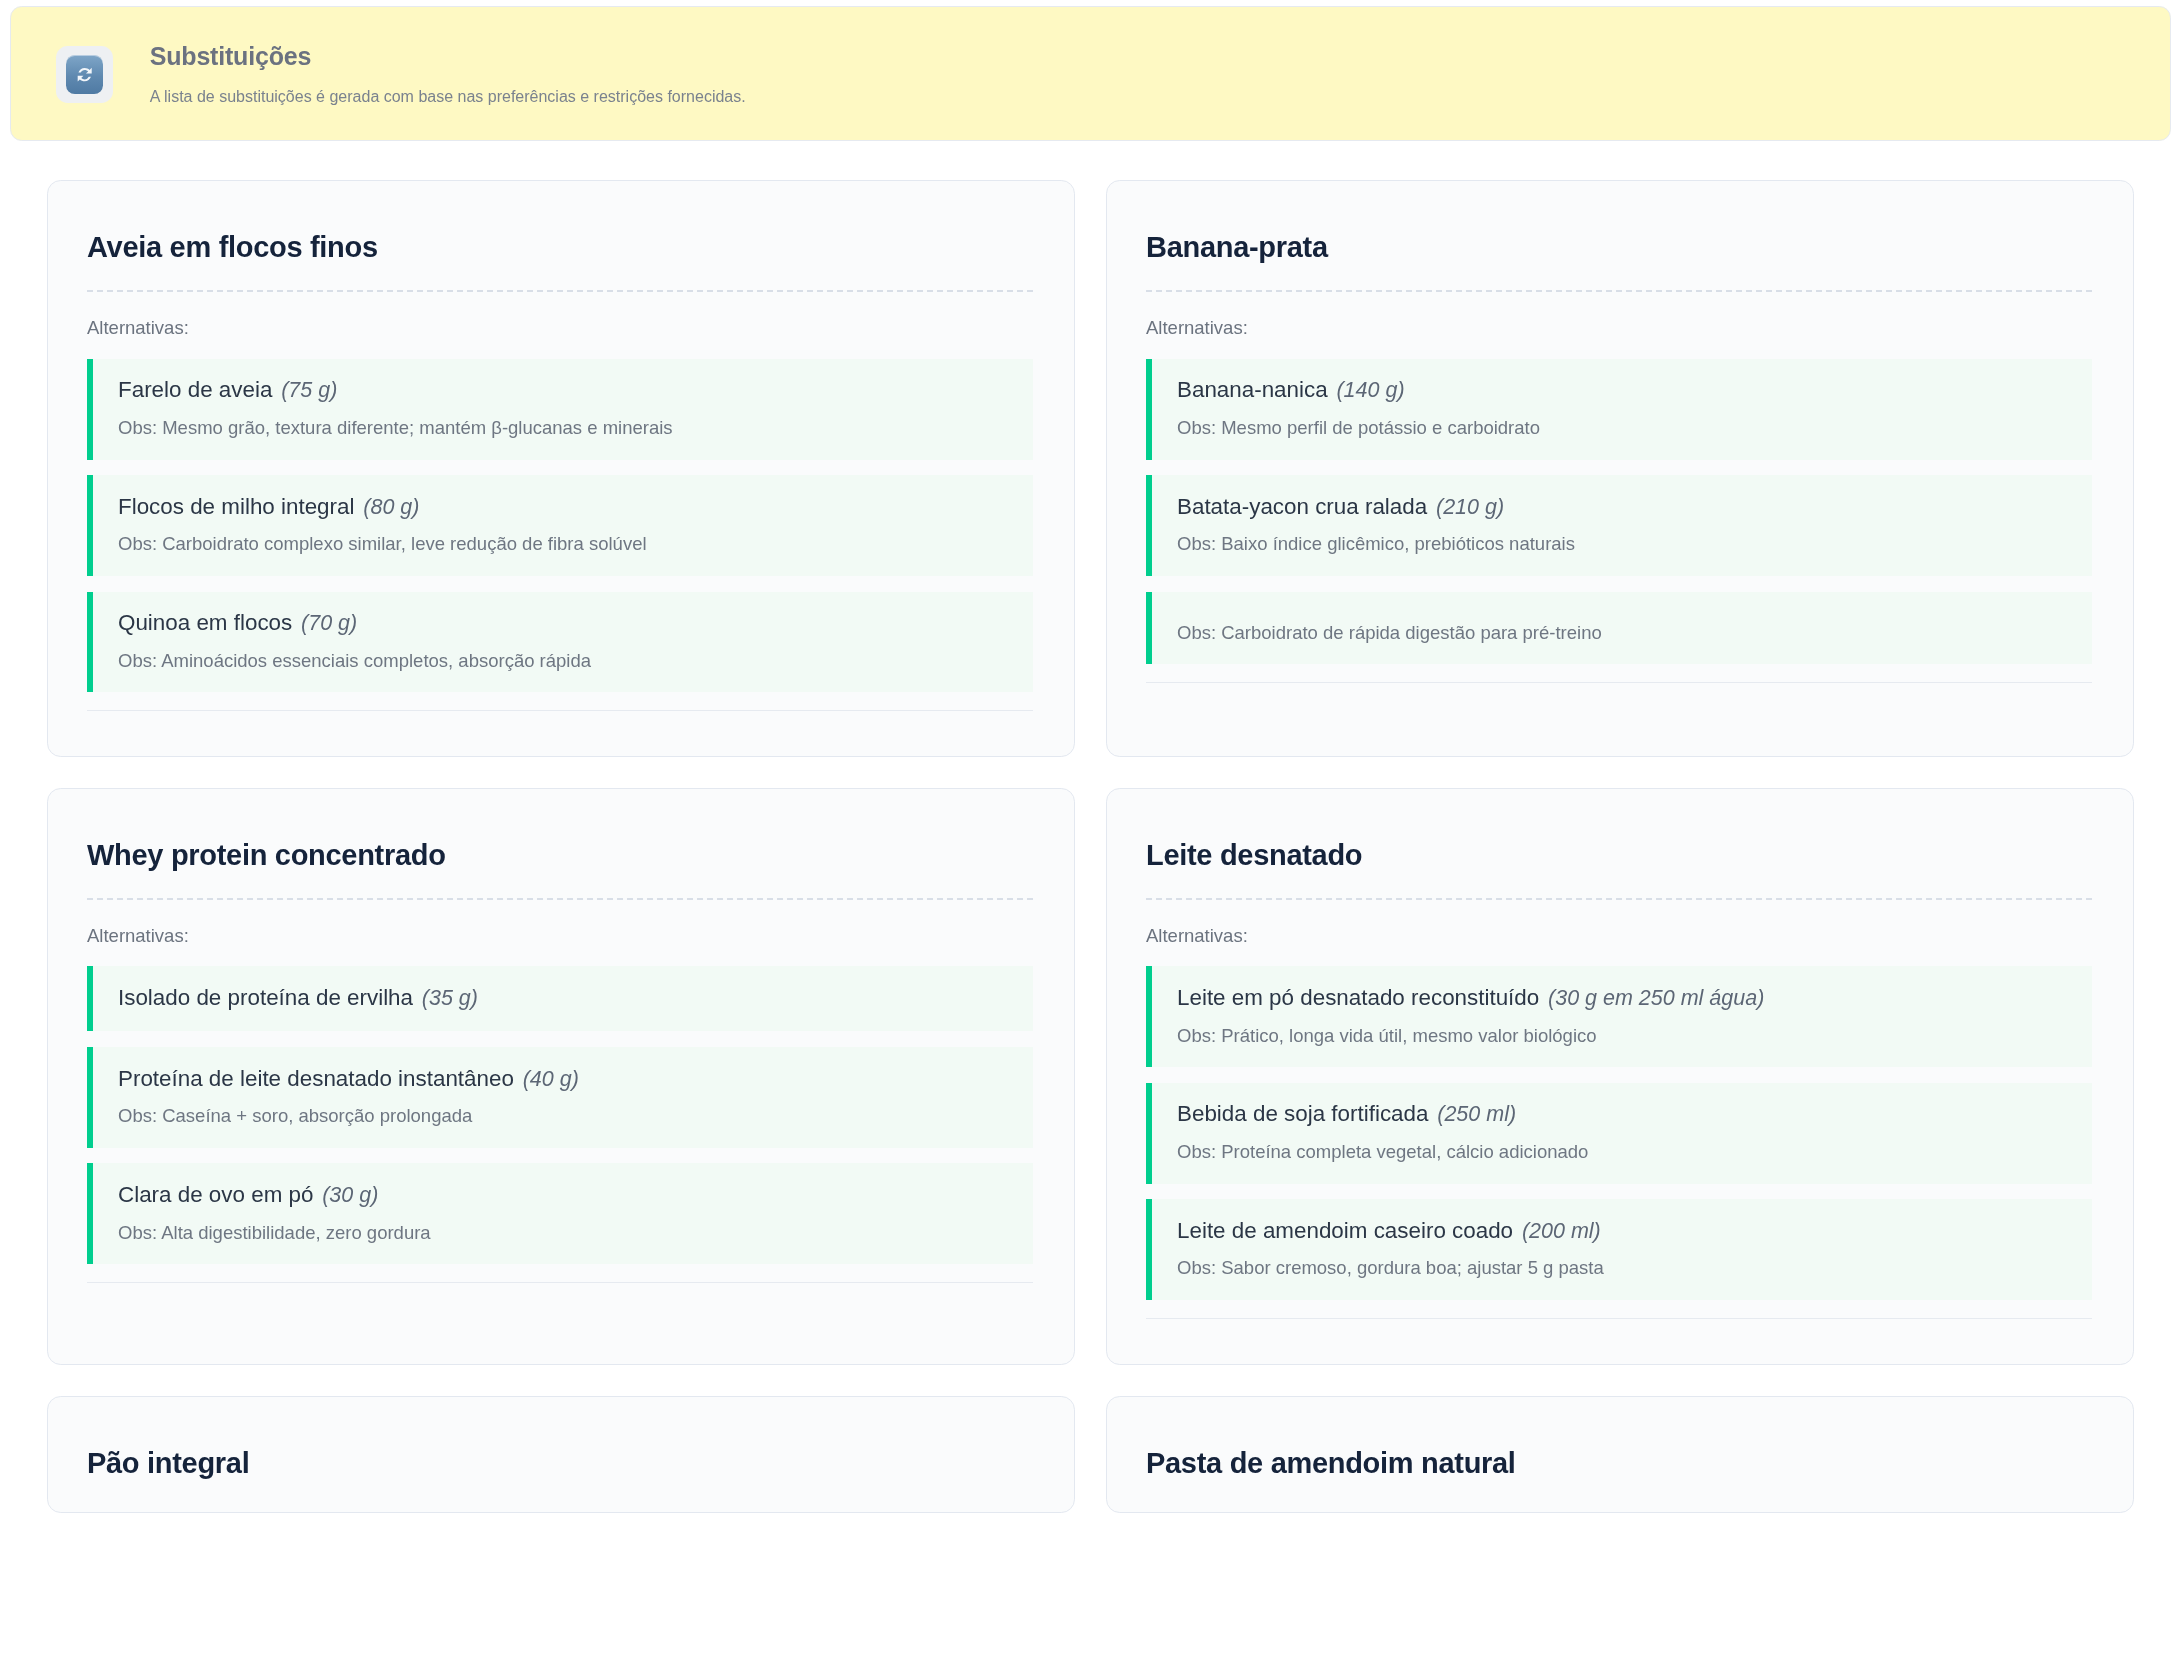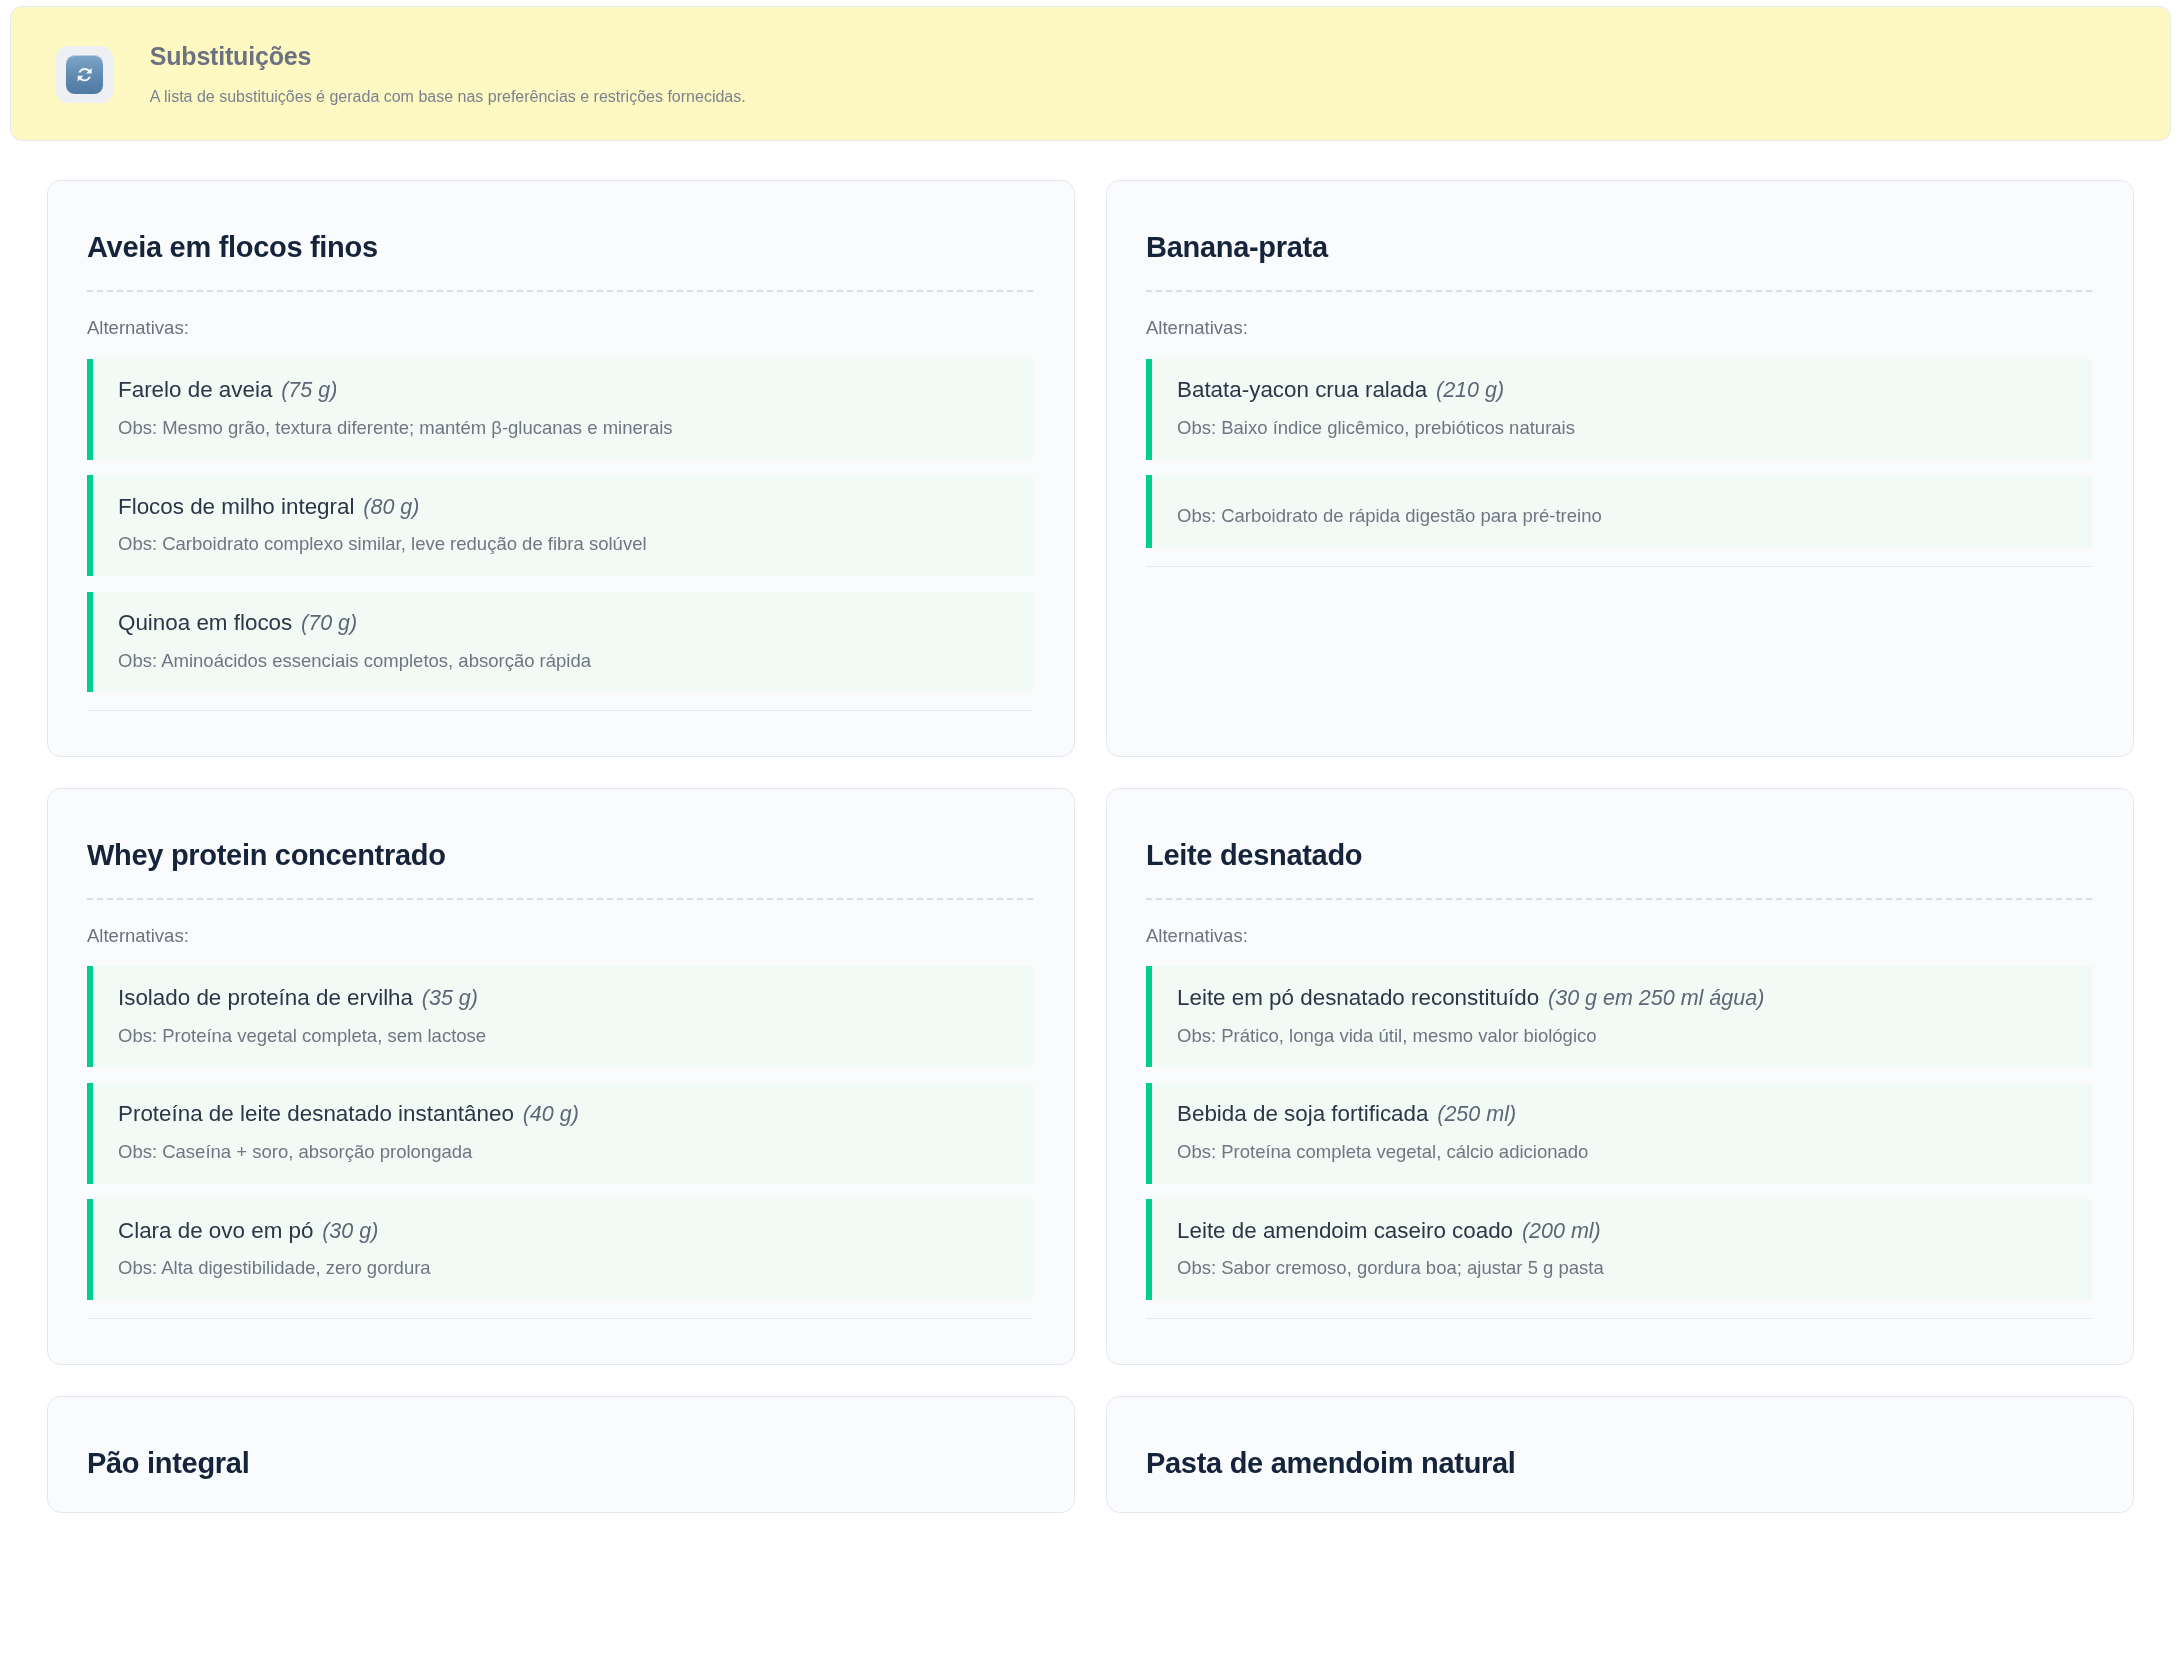--- a/index.html
+++ b/index.html
@@ -205,41 +205,46 @@
       <hr class="card-footer-rule">
     </div>
 
     <div class="card">
       <div class="card-title">Banana-prata</div>
       <hr class="card-divider">
       <div class="alt-label">Alternativas:</div>
       <ul class="alt-list">
         <li class="alt-item">
           <div class="alt-line1">
+            <span>Banana-nanica</span><span class="alt-qty">(140 g)</span>
+          </div>
+          <div class="alt-obs">Obs: Mesmo perfil de potássio e carboidrato</div>
+        </li>
+        <li class="alt-item">
+          <div class="alt-line1">
             <span>Batata-yacon crua ralada</span><span class="alt-qty">(210 g)</span>
           </div>
           <div class="alt-obs">Obs: Baixo índice glicêmico, prebióticos naturais</div>
         </li>
         <li class="alt-item">
           <div class="alt-obs">Obs: Carboidrato de rápida digestão para pré-treino</div>
         </li>
       </ul>
       <hr class="card-footer-rule">
     </div>
 
     <div class="card">
       <div class="card-title">Whey protein concentrado</div>
       <hr class="card-divider">
       <div class="alt-label">Alternativas:</div>
       <ul class="alt-list">
         <li class="alt-item">
           <div class="alt-line1">
             <span>Isolado de proteína de ervilha</span><span class="alt-qty">(35 g)</span>
           </div>
-          <div class="alt-obs">Obs: Proteína vegetal completa, sem lactose</div>
         </li>
         <li class="alt-item">
           <div class="alt-line1">
             <span>Proteína de leite desnatado instantâneo</span><span class="alt-qty">(40 g)</span>
           </div>
           <div class="alt-obs">Obs: Caseína + soro, absorção prolongada</div>
         </li>
         <li class="alt-item">
           <div class="alt-line1">
             <span>Clara de ovo em pó</span><span class="alt-qty">(30 g)</span>

